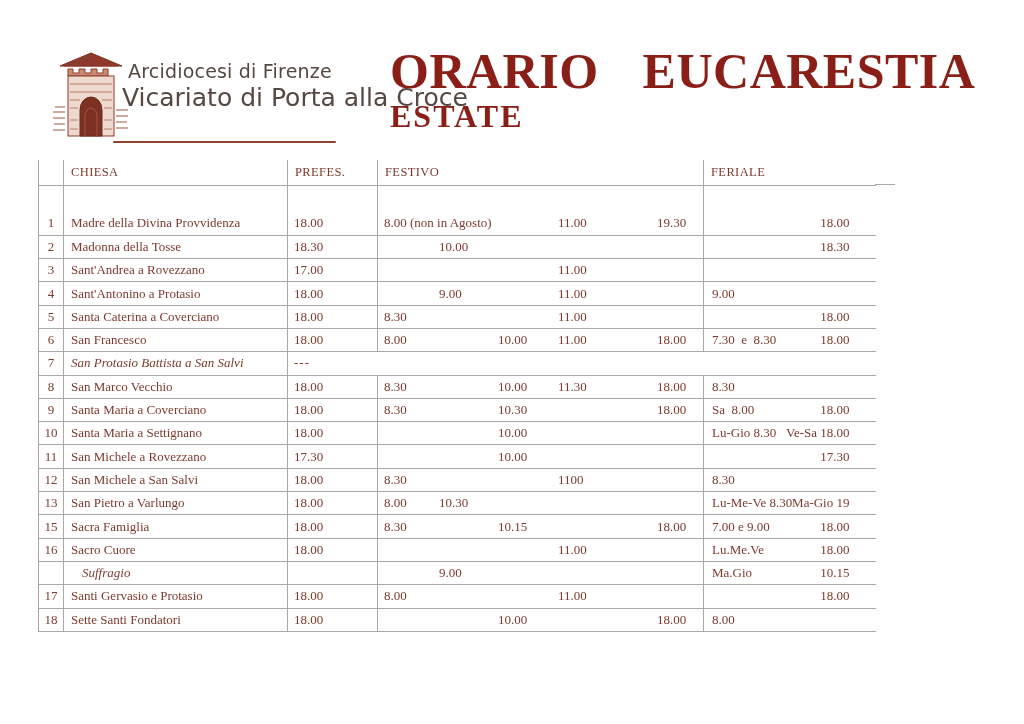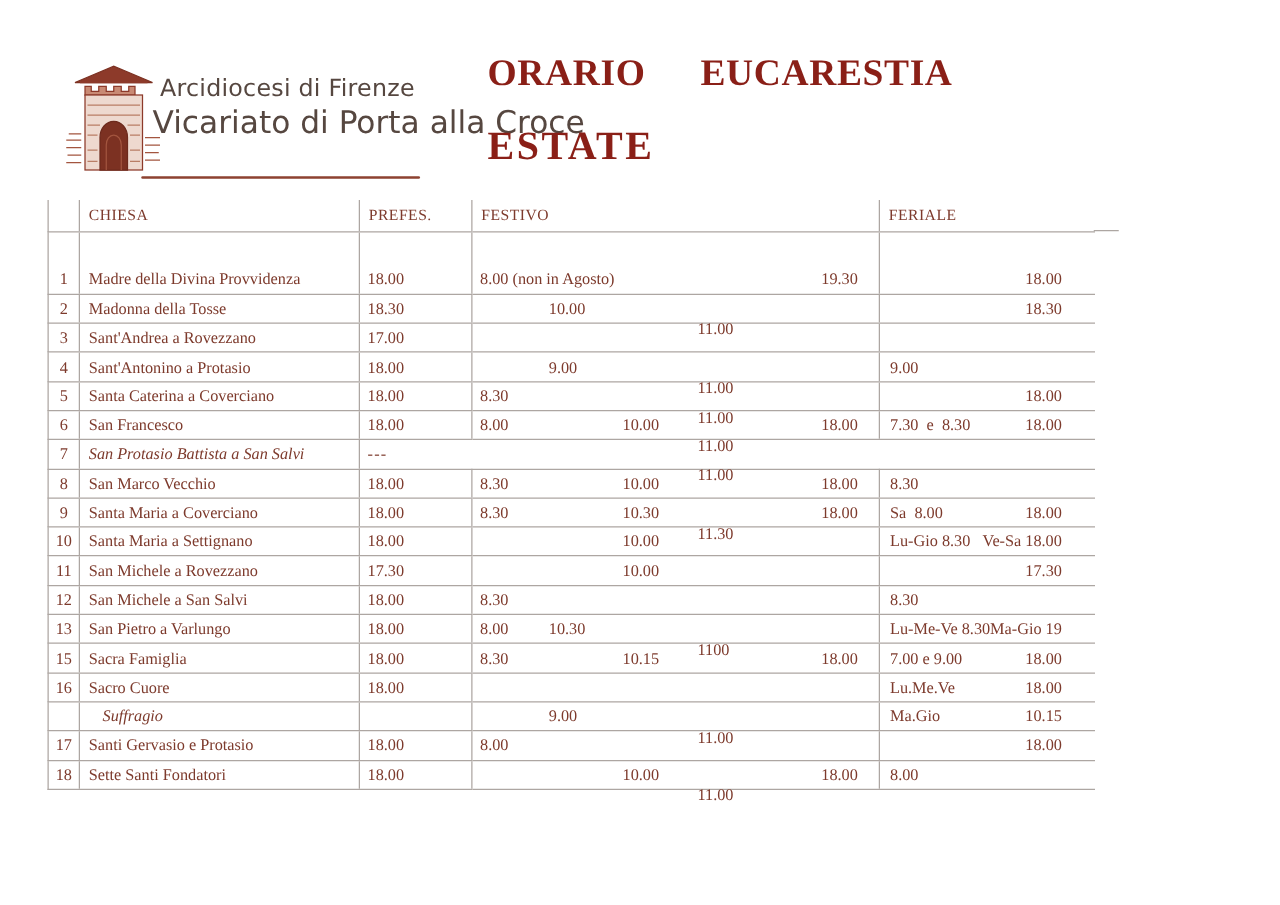--- a/index.html
+++ b/index.html
@@ -25,21 +25,21 @@
   .logo-text{position:absolute;left:122px;top:62px;width:230px;
     font-family:"DejaVu Sans", sans-serif;color:var(--logotext);line-height:1.05;}
   .logo-line1{font-size:19px;letter-spacing:.2px;padding-left:6px;}
   .logo-line2{font-size:25px;margin-top:3px;white-space:nowrap;}
   .logo-underline{position:absolute;left:113px;top:141px;width:223px;height:2px;
     background:#8d4231;border-radius:1px;}
 
   .title{
     position:absolute;left:390px;top:42px;
     display:flex;gap:44px;
-    font-size:30px;font-weight:bold;color:var(--accent);
+    font-size:50px;font-weight:bold;color:var(--accent);
     letter-spacing:.5px;
   }
   .subtitle{
     position:absolute;left:390px;top:98px;
     font-size:32px;font-weight:bold;color:var(--accent);
     letter-spacing:2px;
     font-family:Liberation Serif, serif;
   }
 
   
@@ -69,21 +69,21 @@
   td.c-name{padding-left:7px;white-space:nowrap;}
   td.c-name.it{font-style:italic;}
   td.c-name.ind{padding-left:18px;}
   td.c-prefes{padding-left:6px;}
   td.c-merged{padding-left:6px;letter-spacing:1px;}
   td.c-festivo{position:relative;}
   td.c-festivo span{position:absolute;top:50%;transform:translateY(-50%);white-space:pre;}
   td.c-festivo span.s1{left:6px;}
   td.c-festivo span.s2{left:61px;}
   td.c-festivo span.s3{left:120px;}
-  td.c-festivo span.s4{left:180px;margin-top:40px;}
+  td.c-festivo span.s4{left:180px;}
   td.c-festivo span.s5{left:279px;}
   td.c-feriale{position:relative;}
   td.c-feriale span{position:absolute;top:50%;transform:translateY(-50%);white-space:pre;}
   td.c-feriale span.fl{left:8px;}
   td.c-feriale span.fr{right:26px;}
 
   .header-line-ext{position:absolute;left:875px;top:184px;width:20px;height:1px;background:var(--line);}
 
   .footer-note{
     position:absolute;left:805px;top:700px;

